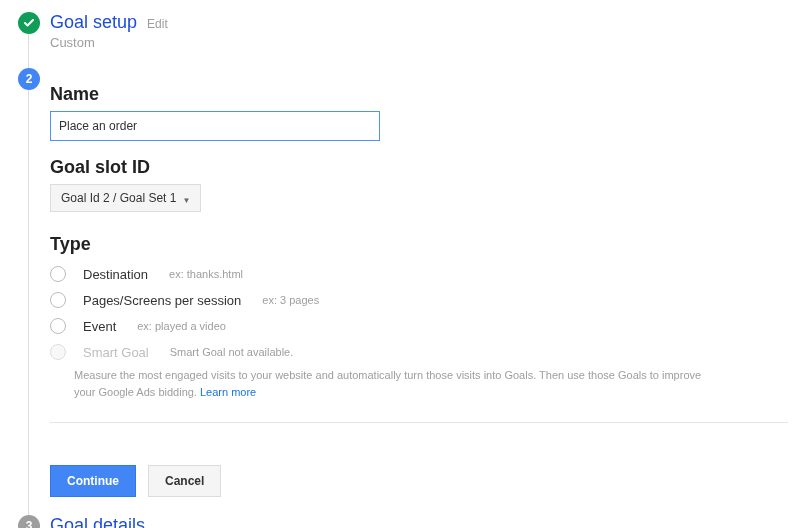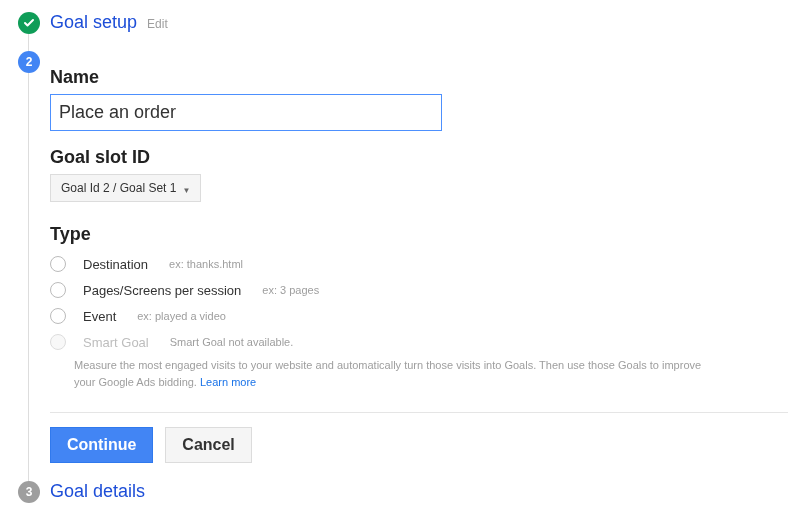--- a/index.html
+++ b/index.html
@@ -64,23 +64,23 @@
     }
     .step-body { flex: 1; padding-bottom: 10px; }
     .section-label {
       font-size: 18px;
       font-weight: bold;
       color: #222;
       margin-top: 16px;
       margin-bottom: 6px;
     }
     .name-input {
-      width: 392px;
+      width: 330px;
       padding: 7px 8px;
-      font-size: 18px;
+      font-size: 12px;
       border: 1px solid #4d90fe;
       outline: none;
       color: #333;
     }
     .dropdown-btn {
       display: inline-flex;
       align-items: flex-end;
       gap: 6px;
       background: #f5f5f5;
       border: 1px solid #dcdcdc;
@@ -119,26 +119,27 @@
     }
     .learn-more { color: #1a73e8; cursor: pointer; }
     .divider {
       border: none;
       border-top: 1px solid #e5e5e5;
       margin: 22px 0 14px 0;
     }
     .btn-row { display: flex; gap: 12px; }
     .btn {
       padding: 8px 16px;
-      font-size: 16px;
+      font-size: 12px;
       border: 1px solid #dcdcdc;
       background: #f5f5f5;
       color: #333;
       cursor: pointer;
       font-weight: bold;
+      margin-top: 28px;
     }
     .btn.primary {
       background: #4285f4;
       border-color: #3079ed;
       color: #fff;
     }
     .check-icon { width: 12px; height: 12px; }
   </style>
 </head>
 <body>
@@ -148,20 +149,21 @@
   <div class="step-indicator done">
     <svg class="check-icon" viewBox="0 0 24 24" fill="none" stroke="#fff" stroke-width="4" stroke-linecap="round" stroke-linejoin="round">
         <polyline points="4 12 9 17 20 6"></polyline>
       </svg>
   </div>
   <div class="step-body">
     <div class="step-header">
       <span class="step-title">Goal setup</span>
       <span class="step-edit">Edit</span>
     </div>
+    <div class="step-sub">Custom</div>
   </div>
 </div>
 
 <div class="step" style="margin-top:8px">
   <div class="step-line"></div>
   <div class="step-indicator active">2</div>
   <div class="step-body">
 
     <div class="section-label">Name</div>
     <input type="text" class="name-input" value="Place an order" style="">

